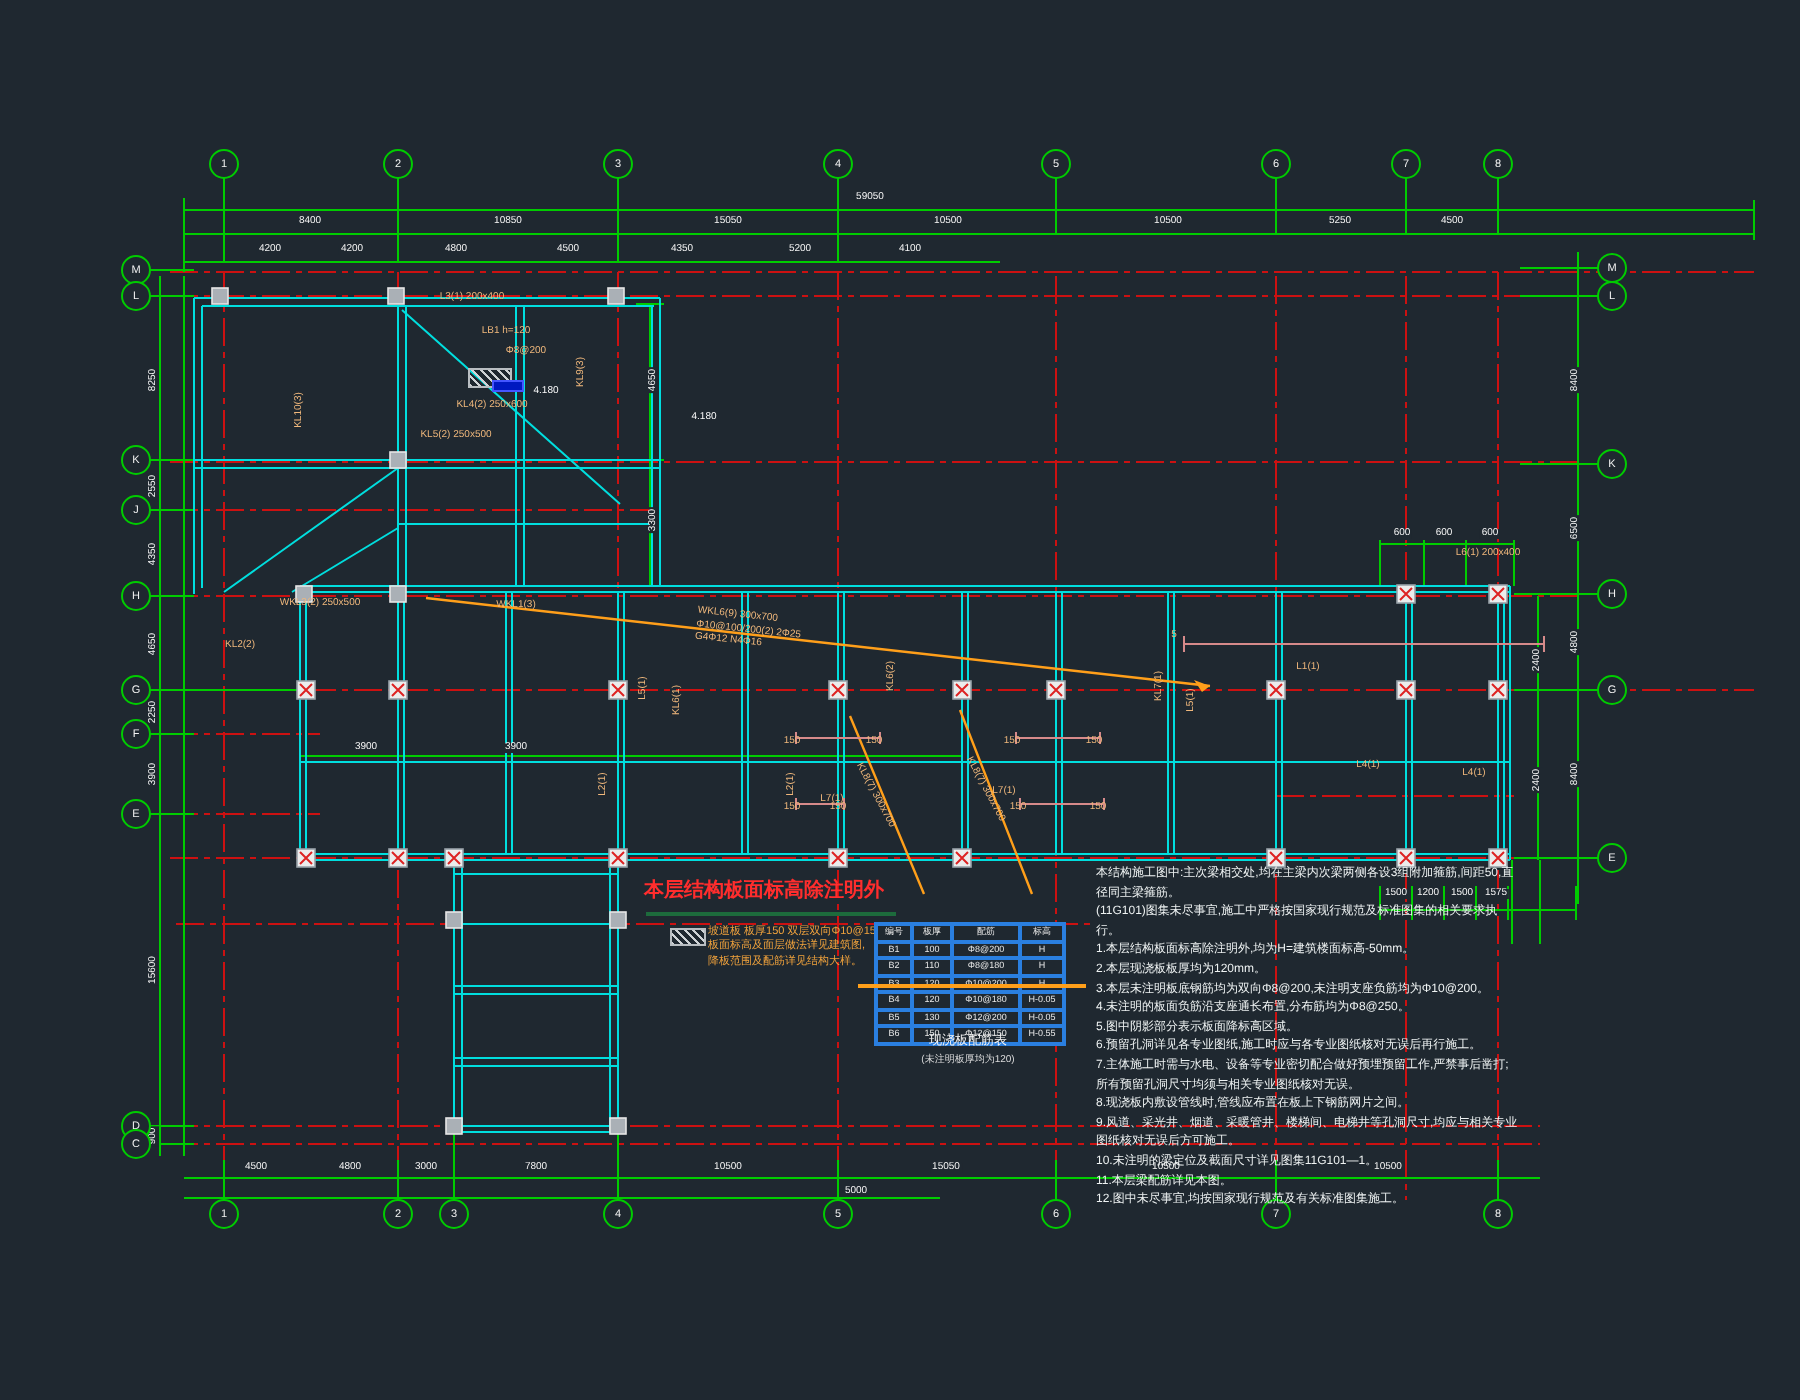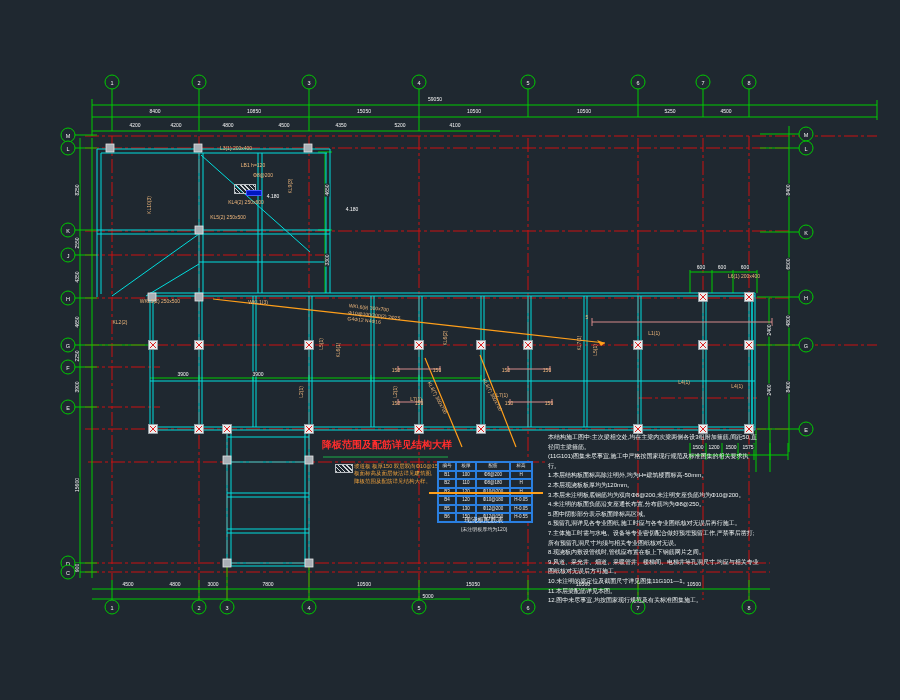--- a/index.html
+++ b/index.html
@@ -278,21 +278,21 @@
       <div class="wlabel" style="left: 352px; top: 209px;">4.180</div>
     </div>
 
   <div class="leader-note">
 
   <div>WKL6(9) 300x700</div>
       <div>Φ10@100/200(2) 2Φ25</div>
       <div>G4Φ12  N4Φ16</div>
     </div>
 
-  <div class="title">降板范围及配筋详见结构大样</div>
+  <div class="title">本层结构板面标高除注明外</div>
   <div class="title-underline"></div>
 
   <div class="abs hatch" style="left:335px;top:464px;width:16px;height:7px;"></div>
   <div class="legend">
 
   <div>坡道板 板厚150 双层双向Φ10@150,</div>
       <div>板面标高及面层做法详见建筑图,</div>
       <div>降板范围及配筋详见结构大样。</div>
     </div>
 

